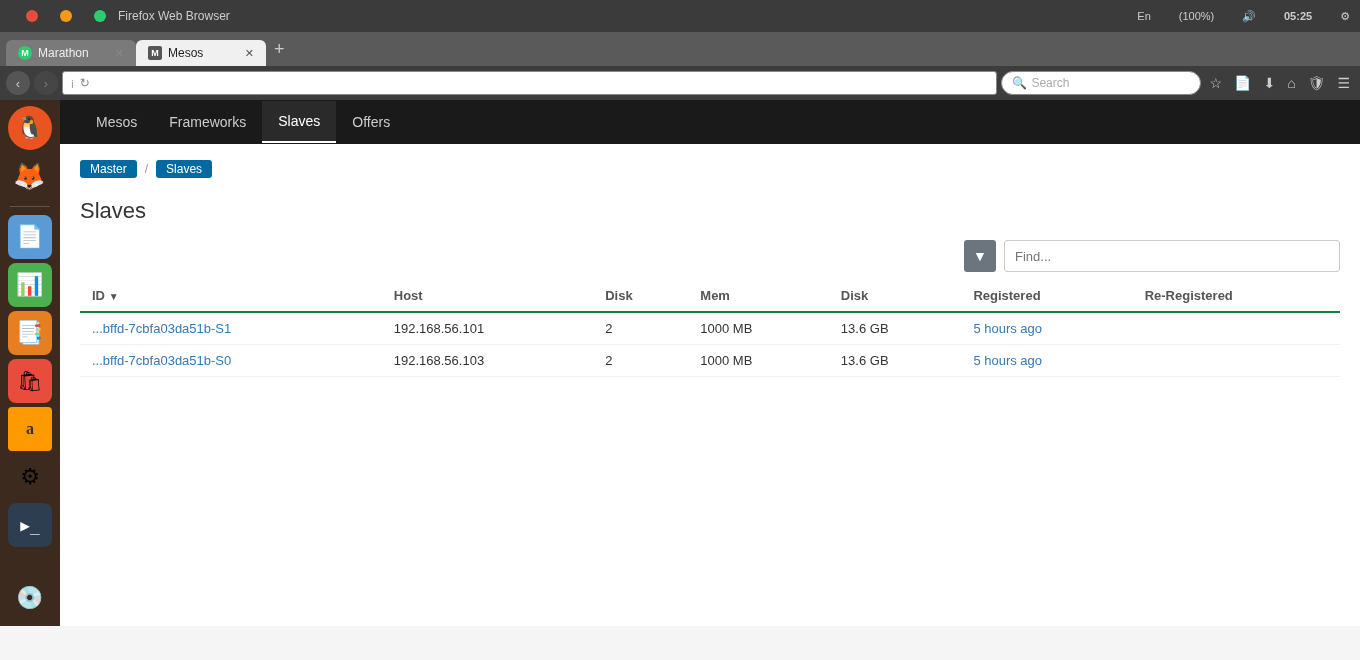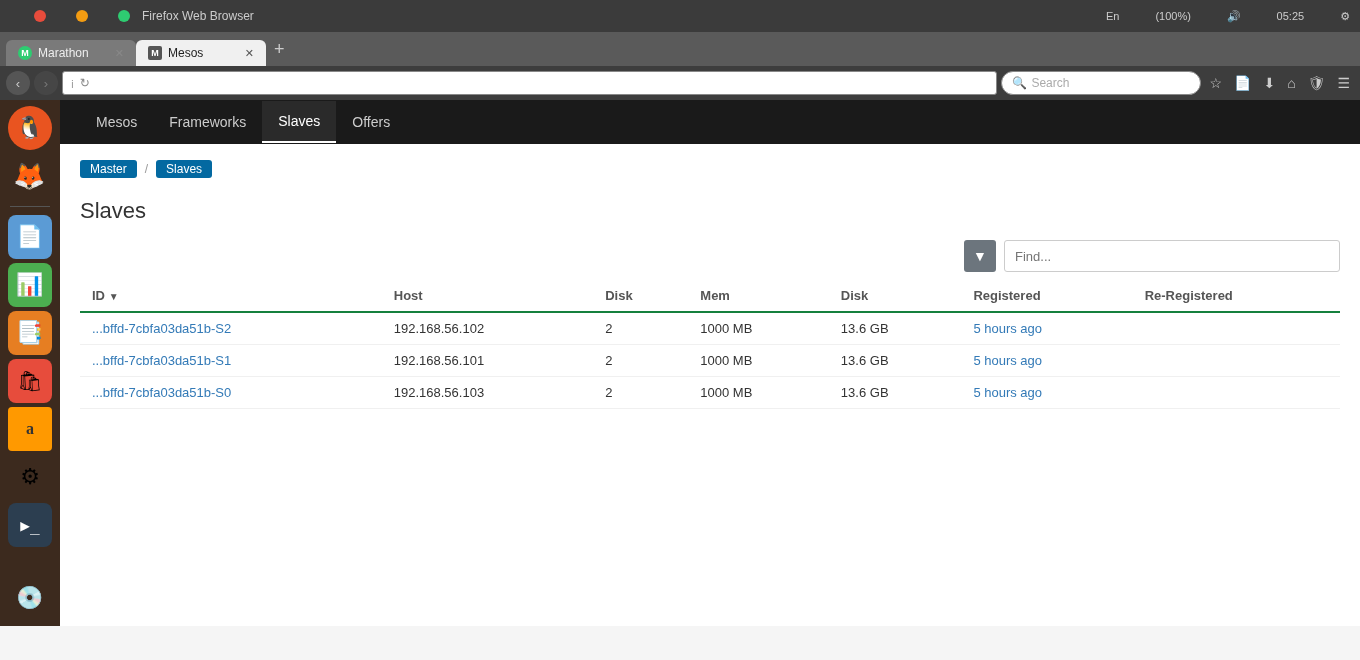--- a/index.html
+++ b/index.html
@@ -8,21 +8,21 @@
     
     .browser-titlebar {
       background: #3b3b3b;
       height: 28px;
       display: flex;
       align-items: center;
       padding: 16px 10px;
       color: #ccc;
       font-size: 12px;
     }
-    .browser-titlebar span { margin-left: 24px; }
+    .browser-titlebar span { margin-left: 16px; }
 
     .tab-bar {
       background: #5a5a5a;
       height: 34px;
       display: flex;
       align-items: flex-end;
       padding: 0 6px;
     }
 
     .tab {
@@ -286,21 +286,21 @@
   <div style="display:flex;gap:6px;align-items:center;">
     <span style="width:12px;height:12px;background:#e74c3c;border-radius:50%;display:inline-block;cursor:pointer;"></span>
     <span style="width:12px;height:12px;background:#f39c12;border-radius:50%;display:inline-block;cursor:pointer;"></span>
     <span style="width:12px;height:12px;background:#2ecc71;border-radius:50%;display:inline-block;cursor:pointer;"></span>
   </div>
   <span style="margin-left:12px;">Firefox Web Browser</span>
   <div style="margin-left:auto;display:flex;align-items:center;gap:12px;font-size:11px;">
     <span>En</span>
     <span>(100%)</span>
     <span>🔊</span>
-    <span style="font-weight:normal;">05:25</span>
+    <span style="font-weight:bold;">05:25</span>
     <span style="cursor:pointer;">⚙</span>
   </div>
 </div>
 
 <div class="tab-bar">
 
   <div class="tab">
     <span class="tab-favicon marathon">M</span>
     <span>Marathon</span>
     <span class="tab-close">✕</span>
@@ -382,29 +382,20 @@
             <th>ID <span class="sort-arrow">▼</span></th>
             <th>Host</th>
             <th>Disk</th>
             <th>Mem</th>
             <th>Disk</th>
             <th>Registered</th>
             <th>Re-Registered</th>
           </tr>
         </thead>
         <tbody id="table-body">
-        <tr>
-    <td><a href="#">...bffd-7cbfa03da51b-S2</a></td>
-    <td>192.168.56.102</td>
-    <td>2</td>
-    <td>1000 MB</td>
-    <td>13.6 GB</td>
-    <td><a href="#">5 hours ago</a></td>
-    <td></td>
-  </tr>
             <tr>
     <td><a href="#">...bffd-7cbfa03da51b-S1</a></td>
     <td>192.168.56.101</td>
     <td>2</td>
     <td>1000 MB</td>
     <td>13.6 GB</td>
     <td><a href="#">5 hours ago</a></td>
     <td></td>
   </tr>
             <tr>

